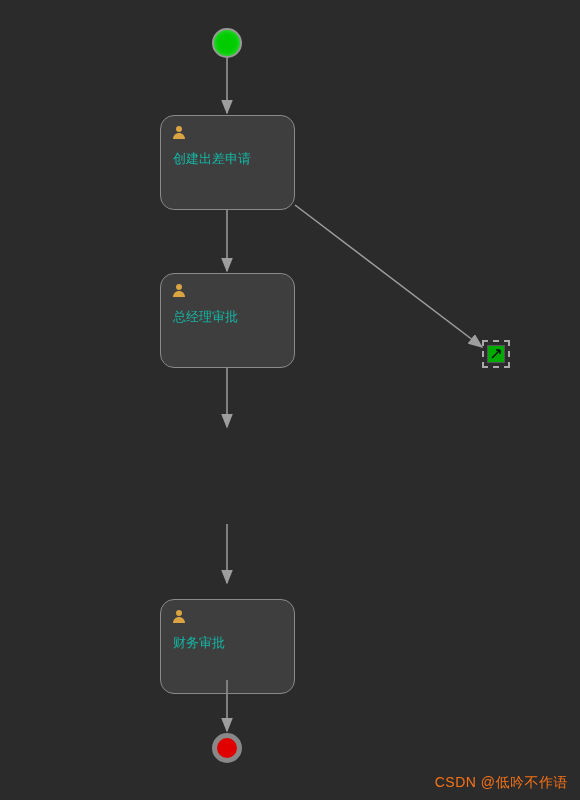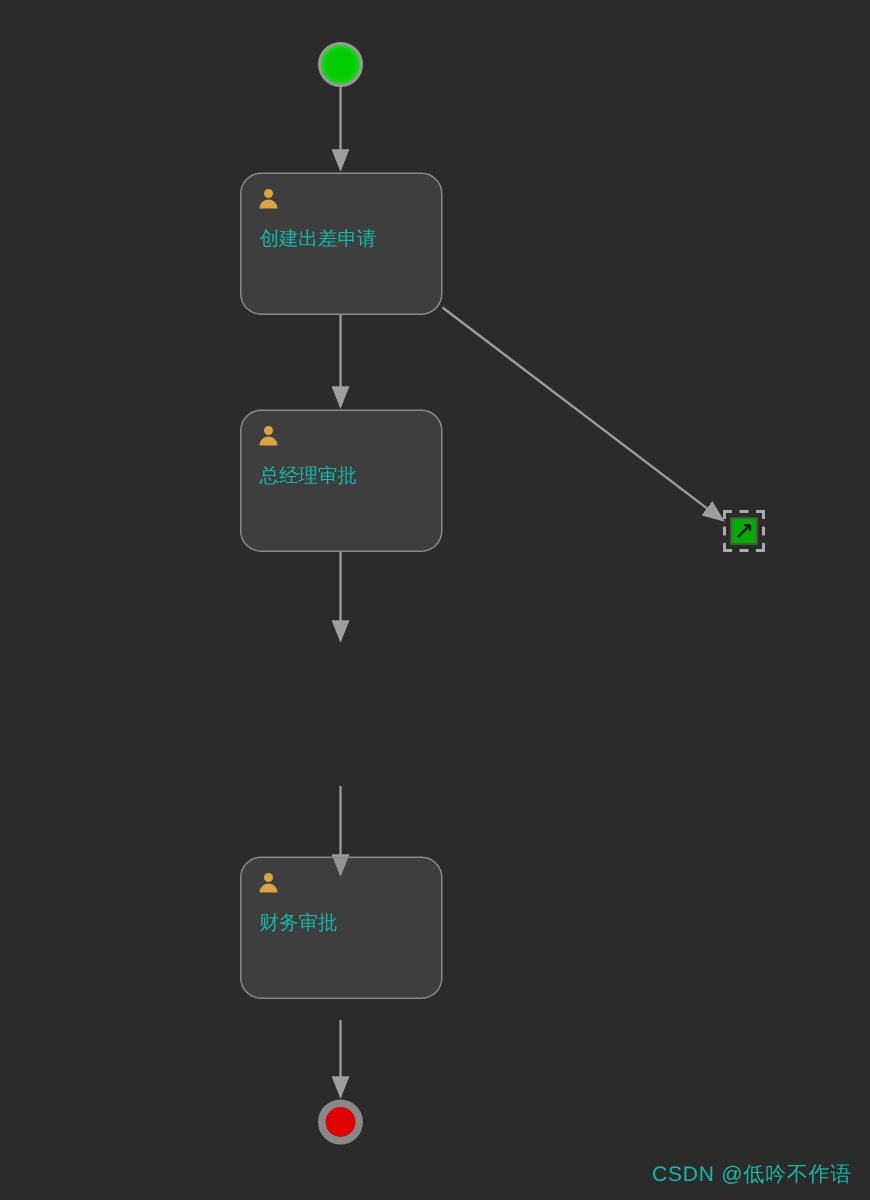--- a/index.html
+++ b/index.html
@@ -76,21 +76,21 @@
       background: #00aa00;
       border: 1px solid #555;
       display: flex;
       align-items: center;
       justify-content: center;
     }
     .watermark {
       position: absolute;
       bottom: 8px;
       right: 12px;
-      color: #14b8a6;
+      color: #f97316;
       font-size: 14px;
       letter-spacing: 0.5px;
     }
   </style>
 </head>
 <body>
 
 <div class="canvas">
   <svg width="580" height="800" style="position:absolute;inset:0;pointer-events:none">
     <defs>
@@ -128,21 +128,21 @@
     <span class="user-icon">
       <svg width="16" height="16" viewBox="0 0 16 16">
           <circle cx="8" cy="5" r="3" fill="#d9a441"></circle>
           <path d="M2 15c0-3.3 2.7-6 6-6s6 2.7 6 6z" fill="#d9a441"></path>
         </svg>
     </span>
     <div class="task-label">总经理审批</div>
   </div>
 
 
-  <div class="task-node" style="left:160px;top:571px">
+  <div class="task-node" style="left:160px;top:599px">
     <span class="user-icon">
       <svg width="16" height="16" viewBox="0 0 16 16">
           <circle cx="8" cy="5" r="3" fill="#d9a441"></circle>
           <path d="M2 15c0-3.3 2.7-6 6-6s6 2.7 6 6z" fill="#d9a441"></path>
         </svg>
     </span>
     <div class="task-label">财务审批</div>
   </div>
 
   <div class="end-node" style="left:212px;top:733px"></div>

